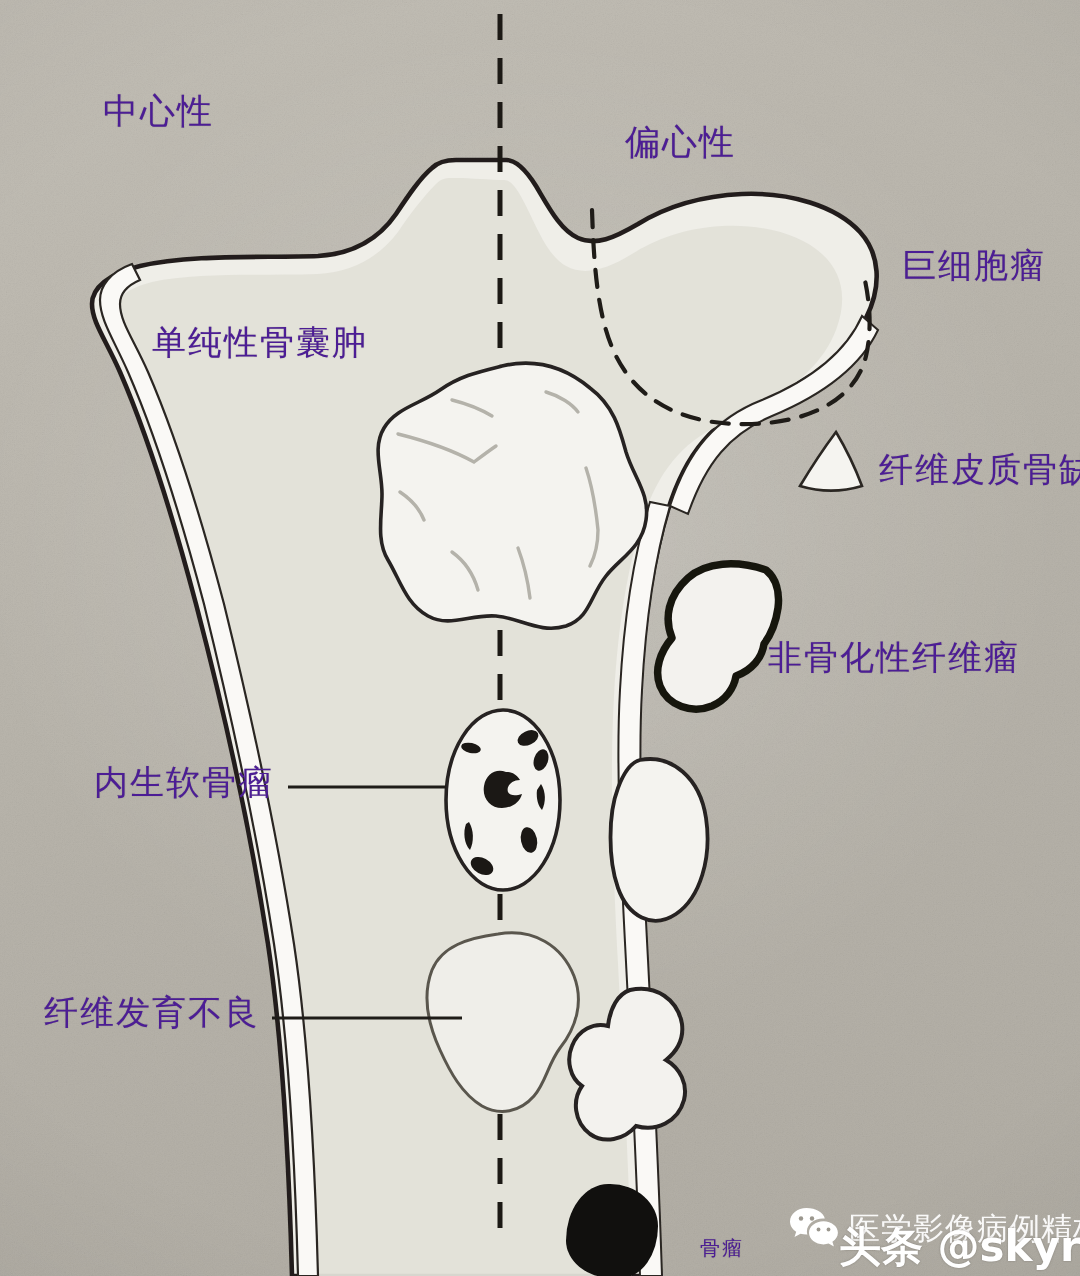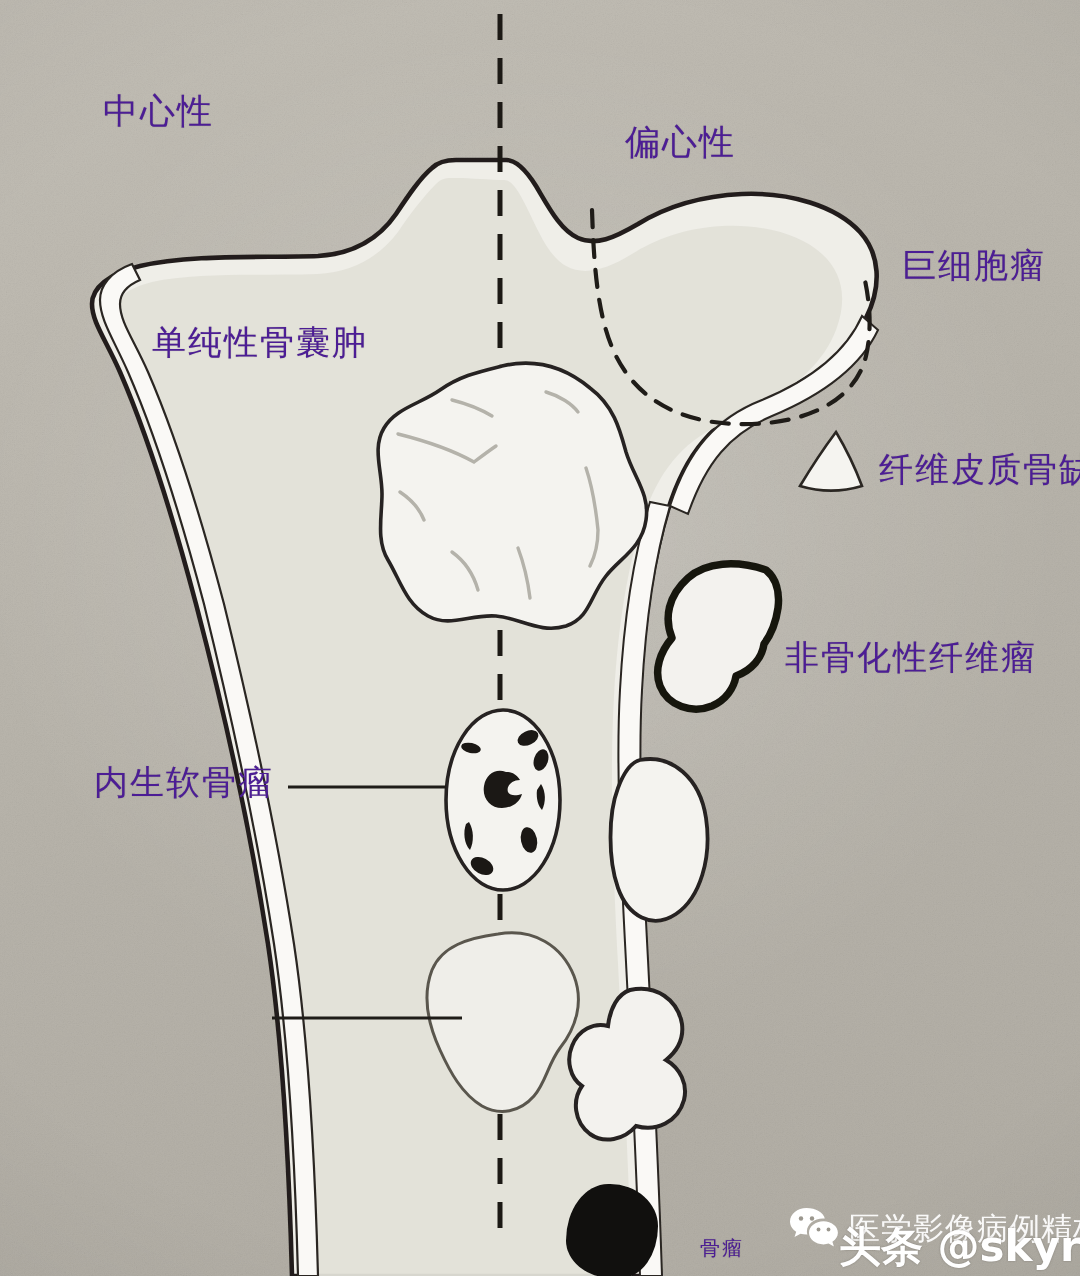--- a/index.html
+++ b/index.html
@@ -325,25 +325,26 @@
   <div class="label heading" style="left:103px; top:93px;">中心性</div>
 
   <div class="label heading" style="left:625px; top:112px;margin-top:12px;">偏心性</div>
 
   <div class="label" style="left:902px; top:248px;">巨细胞瘤</div>
 
   <div class="label" style="left:152px; top:325px;">单纯性骨囊肿</div>
 
   <div class="label" style="left:879px; top:452px;">纤维皮质骨缺</div>
 
-  <div class="label" style="left:785px; top:640px;">非骨化性纤维瘤</div>
+  <div class="label" style="left:768px; top:640px;">非骨化性纤维瘤</div>
 
   <div class="label" style="left:94px; top:765px;font-family:Liberation Serif, serif;">内生软骨瘤</div>
 
 
+  <div class="label" style="left:44px; top:995px;">纤维发育不良</div>
 
 
   <div class="label small" style="left:700px; top:1238px;">骨瘤</div>
 
   <div id="bottom-shadow"></div>
 
   <div id="watermark">
     <svg id="wechat-icon" viewBox="0 0 52 44">
       <g fill="#ffffff">
         <path d="M18.5 2C9.4 2 2 8 2 15.4c0 4.2 2.4 7.9 6.2 10.3l-1.7 5.2 6-3.1c1.9.5 3.9.8 6 .8h.9c-.3-1-.5-2.1-.5-3.2 0-7.2 7.2-13 16.1-13 .6 0 1.2 0 1.8.1C35.4 6.4 27.7 2 18.5 2z"></path>

